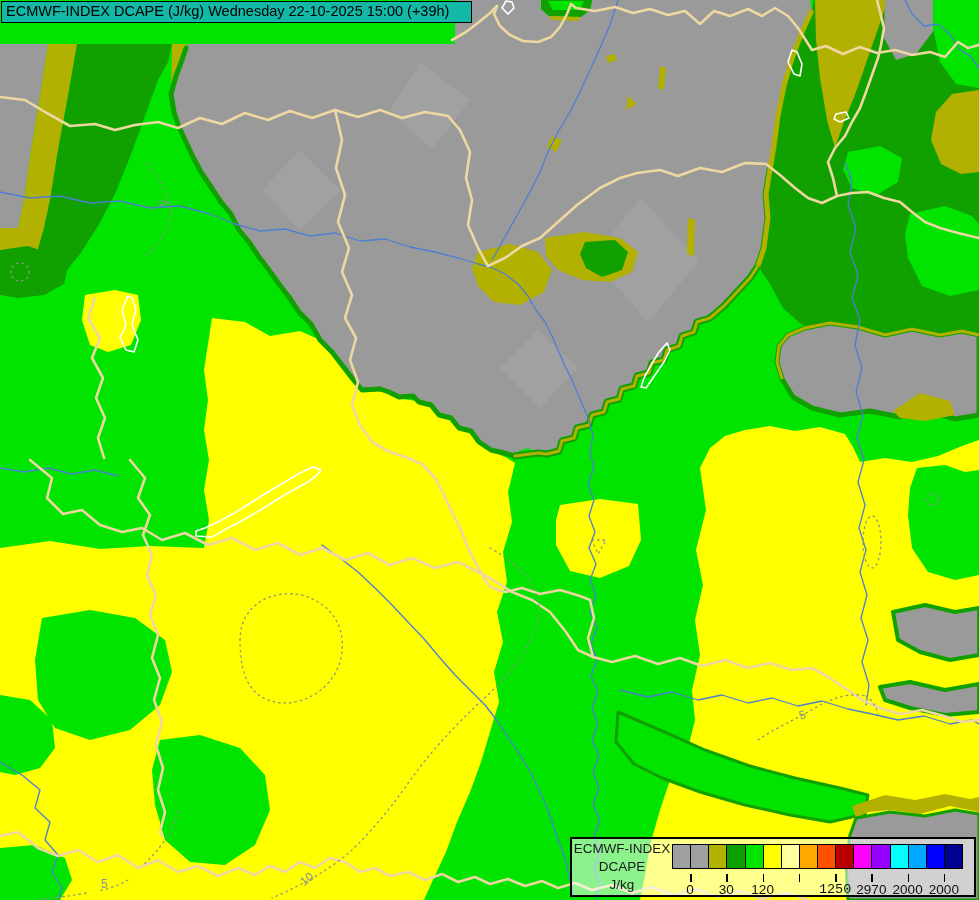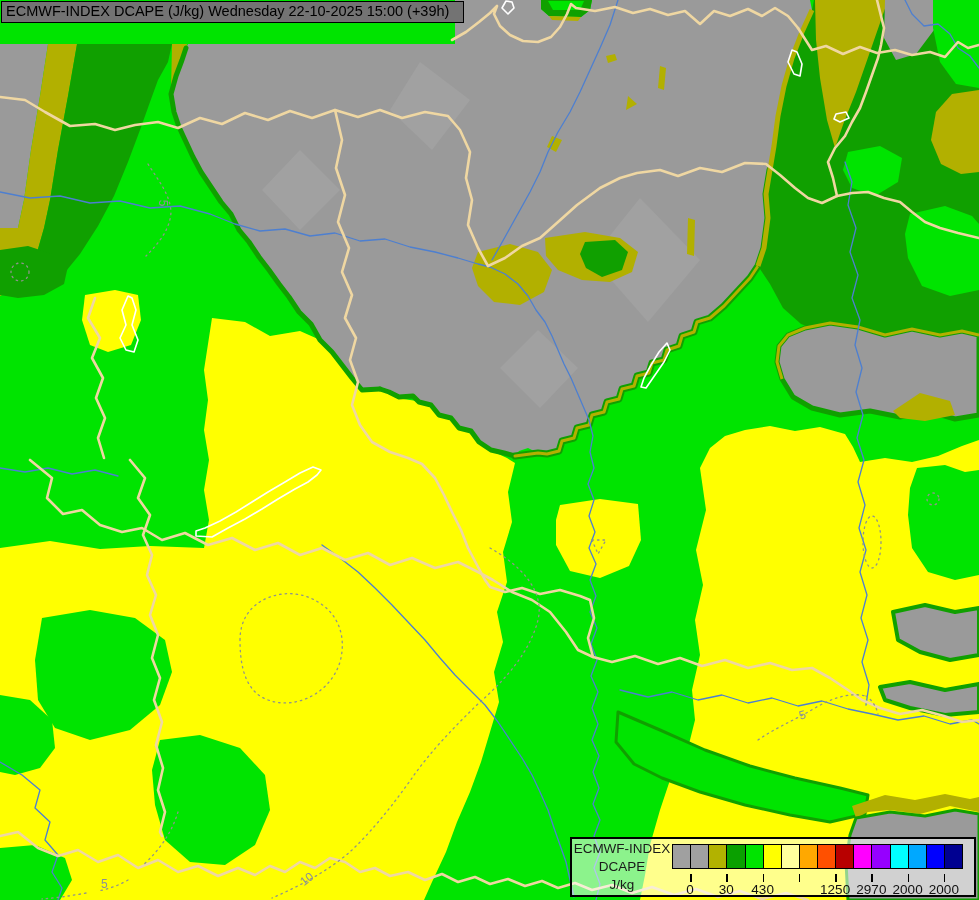--- a/index.html
+++ b/index.html
@@ -3,22 +3,22 @@
 <meta charset="utf-8">
 <style>
   html,body{margin:0;padding:0;}
   body{width:979px;height:900px;position:relative;overflow:hidden;
        font-family:"Liberation Sans",sans-serif;background:#00e400;}
   #map-wrap{position:absolute;left:0;top:0;width:979px;height:900px;}
   svg{display:block;}
 
   
   #title-box{position:absolute;left:1px;top:1px;z-index:30;}
-  .title-line{background:#737373;border:1px solid #000;color:#000;
-    font-size:14.5px;line-height:19px;padding:0 14px 1px 4px;white-space:nowrap;}
+  .title-line{background:#14b8a6;border:1px solid #000;color:#000;
+    font-size:14.5px;line-height:19px;padding:0 22px 1px 4px;white-space:nowrap;}
   .title-line + .title-line{margin-top:-1px;}
 
   
   #legend{position:absolute;left:570px;top:837px;width:406px;height:60px;
     background:rgba(255,255,255,0.55);border:2px solid #000;z-index:30;box-sizing:border-box;}
   #legend-titles{position:absolute;left:0;top:0;width:100px;height:56px;
     display:flex;flex-direction:column;justify-content:center;align-items:center;
     color:#1a1a1a;font-size:13.5px;line-height:18px;}
   #legend-bar{position:absolute;left:100px;top:5px;height:25px;}
   .swatch{position:absolute;top:0;height:25px;border:1px solid #000;box-sizing:border-box;}
@@ -200,25 +200,25 @@
       <div class="swatch" style="left: 199.375px; width: 19.125px; background: rgb(150, 0, 255);"></div>
       <div class="swatch" style="left: 217.5px; width: 19.125px; background: rgb(0, 255, 255);"></div>
       <div class="swatch" style="left: 235.625px; width: 19.125px; background: rgb(0, 168, 255);"></div>
       <div class="swatch" style="left: 253.75px; width: 19.125px; background: rgb(0, 0, 255);"></div>
       <div class="swatch" style="left: 271.875px; width: 19.125px; background: rgb(0, 0, 145);"></div>
       <div class="tick" style="left: 18.125px;"></div>
       <div class="tick-label" style="left: 18.125px;">0</div>
       <div class="tick" style="left: 54.375px;"></div>
       <div class="tick-label" style="left: 54.375px;">30</div>
       <div class="tick" style="left: 90.625px;"></div>
-      <div class="tick-label" style="left: 90.625px;">430</div>
+      <div class="tick-label" style="left: 90.625px;">120</div>
       <div class="tick" style="left: 126.875px;"></div>
       <div class="tick-label" style="left: 124px; margin-top: 19px;">750</div>
       <div class="tick" style="left: 163.125px;"></div>
-      <div class="tick-label" style="left: 163.125px;">1250</div>
+      <div class="tick-label" style="left: 163.125px; font-family: Liberation Mono, monospace;">1250</div>
       <div class="tick" style="left: 199.375px;"></div>
       <div class="tick-label" style="left: 199.375px;">2970</div>
       <div class="tick" style="left: 235.625px;"></div>
       <div class="tick-label" style="left: 235.625px;">2000</div>
       <div class="tick" style="left: 271.875px;"></div>
       <div class="tick-label" style="left: 271.875px;">2000</div>
     </div>
 </div>
 
 </body></html>

